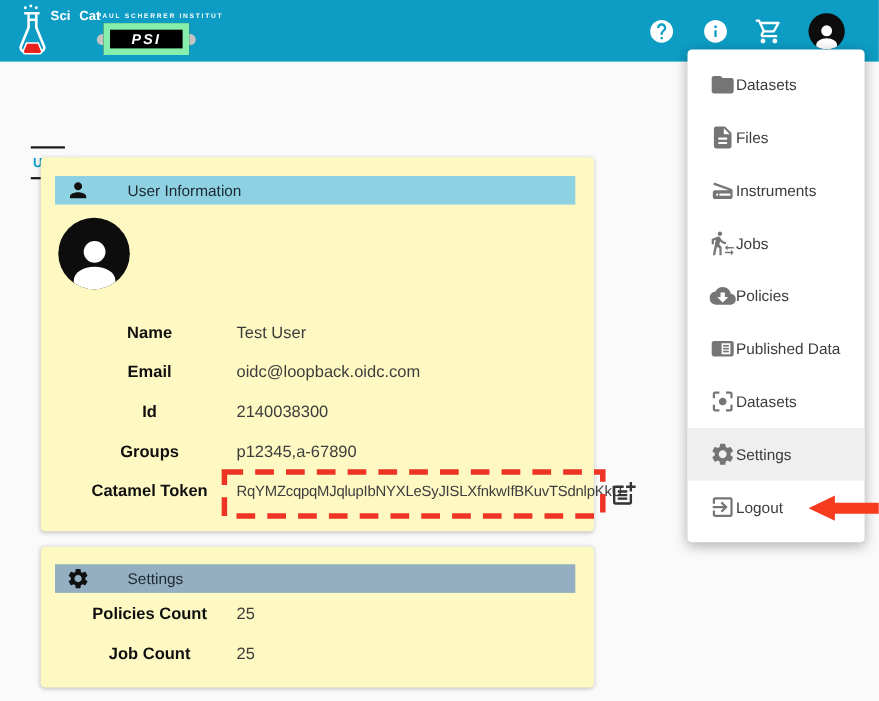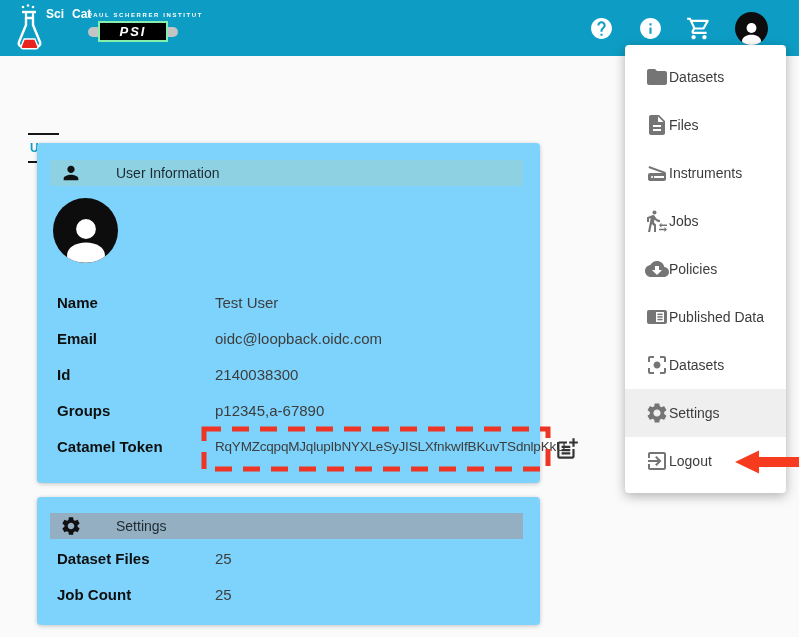--- a/index.html
+++ b/index.html
@@ -23,43 +23,43 @@
   .scicat-text span:last-child { margin-left: 8px; }
   .psi-logo { position: absolute; left: 88px; top: 12px; width: 90px; }
   .psi-caption { color: #fff; font-size: 6px; font-weight: bold; letter-spacing: 1.6px; white-space: nowrap; margin-bottom: 3px; }
   .psi-bar { display: flex; align-items: center; }
   .psi-bar-seg { width: 22px; height: 10px; background: #c4c4c4; }
   .psi-bar-seg.left { border-radius: 5px 0 0 5px; margin-right: -6px; }
   .psi-bar-seg.right { border-radius: 0 5px 5px 0; margin-left: -6px; }
   .psi-box {
     background: #000; color: #fff; font-weight: bold; font-style: italic;
     font-size: 13px; letter-spacing: 2px; padding: 2px 20px; z-index: 1;
-    border: 2px solid #86efac; line-height: 13px;
+    border: 6px solid #86efac; line-height: 13px;
   }
   .header-actions { position: absolute; right: 31px; top: 0; height: 56px; display: flex; align-items: center; gap: 23px; }
   .header-icon-btn { background: none; border: none; cursor: pointer; width: 26px; height: 26px; display: flex; align-items: center; justify-content: center; }
   .header-avatar {
     width: 33px; height: 33px; border-radius: 50%; background: #0d0d0d;
     overflow: hidden; display: flex; align-items: flex-end; justify-content: center;
     border: none; cursor: pointer;
   }
 
   
   .breadcrumb { position: absolute; left: 28px; top: 85px; font-size: 12px; margin-top: 48px; }
   .breadcrumb a {
     display: inline-block; color: #0d9dc4; font-weight: bold; text-decoration: none;
     border-top: 2px solid #161616; border-bottom: 2px solid #161616;
     padding: 6px 2px;
   }
   .breadcrumb .sep { color: #2e2e2e; margin-left: 4px; }
 
   
   .card {
-    position: absolute; left: 37px; width: 503px; background: #7dd3fc;
-    border-radius: 4px; box-shadow: 0 1px 4px rgba(0,0,0,0.22);
+    position: absolute; left: 37px; width: 503px; background: #fef9c3;
+    border-radius: 4px; box-shadow: 0 1px 4px rgba(0,0,0,0.22); text-align: center;
   }
   .card.user-card { top: 143px; height: 340px; }
   .card.settings-card { top: 497px; height: 128px; }
   .card-header {
     position: absolute; left: 13px; right: 17px; top: 17px; height: 26px;
     display: flex; align-items: center; padding-left: 10px;
   }
   .user-card .card-header { background: #8ed1e2; }
   .settings-card .card-header { top: 16px; background: #93afc1; }
   .card-header .hdr-icon { width: 22px; height: 22px; }
@@ -213,21 +213,21 @@
 <section class="card settings-card">
   <div class="card-header">
     <svg class="hdr-icon" viewBox="0 0 24 24">
       <path fill="#111" d="M19.14 12.94c.04-.3.06-.61.06-.94 0-.32-.02-.64-.07-.94l2.03-1.58c.18-.14.23-.41.12-.61l-1.92-3.32c-.12-.22-.37-.29-.59-.22l-2.39.96c-.5-.38-1.03-.7-1.62-.94l-.36-2.54c-.04-.24-.24-.41-.48-.41h-3.84c-.24 0-.43.17-.47.41l-.36 2.54c-.59.24-1.13.57-1.62.94l-2.39-.96c-.22-.08-.47 0-.59.22L2.74 8.87c-.12.21-.08.47.12.61l2.03 1.58c-.05.3-.09.63-.09.94s.02.64.07.94l-2.03 1.58c-.18.14-.23.41-.12.61l1.92 3.32c.12.22.37.29.59.22l2.39-.96c.5.38 1.03.7 1.62.94l.36 2.54c.05.24.24.41.48.41h3.84c.24 0 .44-.17.47-.41l.36-2.54c.59-.24 1.13-.56 1.62-.94l2.39.96c.22.08.47 0 .59-.22l1.92-3.32c.12-.22.07-.47-.12-.61l-2.01-1.58zM12 15.6c-1.98 0-3.6-1.62-3.6-3.6s1.62-3.6 3.6-3.6 3.6 1.62 3.6 3.6-1.62 3.6-3.6 3.6z"></path>
     </svg>
     <span class="hdr-title">Settings</span>
   </div>
 
   <div class="fields">
     <div class="field-row">
-      <span class="field-label">Dataset Files</span>
+      <span class="field-label">Policies Count</span>
       <span class="field-value">25</span>
     </div>
     <div class="field-row">
       <span class="field-label">Job Count</span>
       <span class="field-value">25</span>
     </div>
   </div>
 </section>
 
 <div class="menu-panel">

